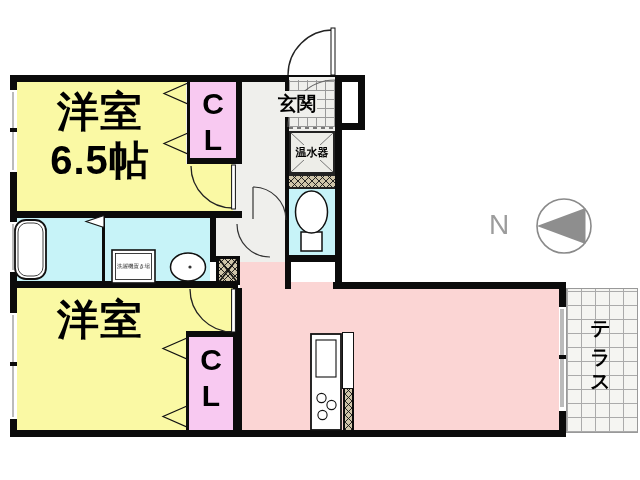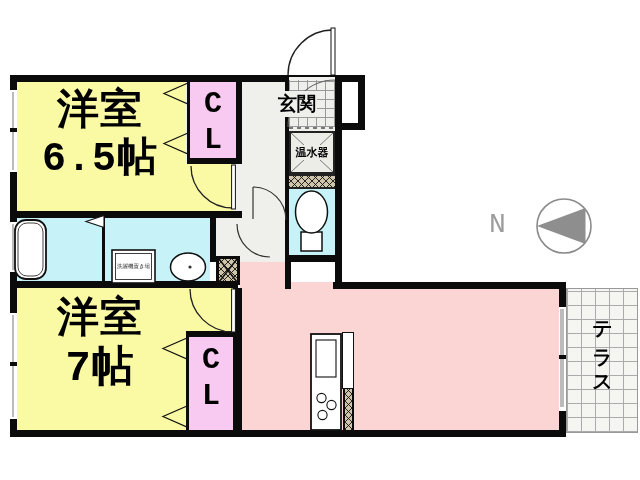--- a/index.html
+++ b/index.html
@@ -1,17 +1,17 @@
 <!DOCTYPE html>
 <html><head>
 <meta charset="utf-8">
 <style>
   html,body{margin:0;padding:0;background:#fff;}
   #plan{position:relative;width:640px;height:480px;background:#fff;overflow:hidden;
-        font-family:Liberation Mono, monospace;}
+        font-family:Liberation Sans, sans-serif;}
   .abs{position:absolute;}
   .wall{position:absolute;background:#0b0b0b;}
   .yellow{background:#faf9a4;}
   .pinkcl{background:#f8c9f1;}
   .pinkldk{background:#fbd5d4;}
   .cyan{background:#c7f3f8;}
   .hallfloor{background:#efefec;}
   .whitebox{background:#ffffff;}
   .crosshatch{background-color:#cfc5aa;
     background-image:repeating-linear-gradient(45deg,rgba(20,20,20,.9) 0 1px,transparent 1px 5px),
@@ -150,21 +150,20 @@
     <circle cx="564" cy="226" r="27" fill="#fff" stroke="#8a8a8a" stroke-width="1.6"></circle>
     <path d="M 537 226 L 585.5 208 L 585.5 244 Z" fill="#8e8e8e"></path>
   </svg>
 
   <div class="lbl big" style="left:14px;top:88px;width:172px;">
     <div style="font-size:42px;">洋室</div>
     <div style="font-size:40px;">6.5帖</div>
   </div>
   <div class="lbl big" style="left:14px;top:296px;width:172px;">
     <div style="font-size:42px;">洋室</div>
-    <div style="font-size:42px;">7帖</div>
   </div>
   <div class="lbl big" style="left:333px;top:298px;width:226px;">
   </div>
   <div class="lbl" style="left:190px;top:86px;width:46px;font-size:30px;line-height:1.2;">
     <div>C</div>
     <div>L</div>
   </div>
   <div class="lbl" style="left:189px;top:342px;width:44px;font-size:30px;line-height:1.2;">
     <div>C</div>
     <div>L</div>

